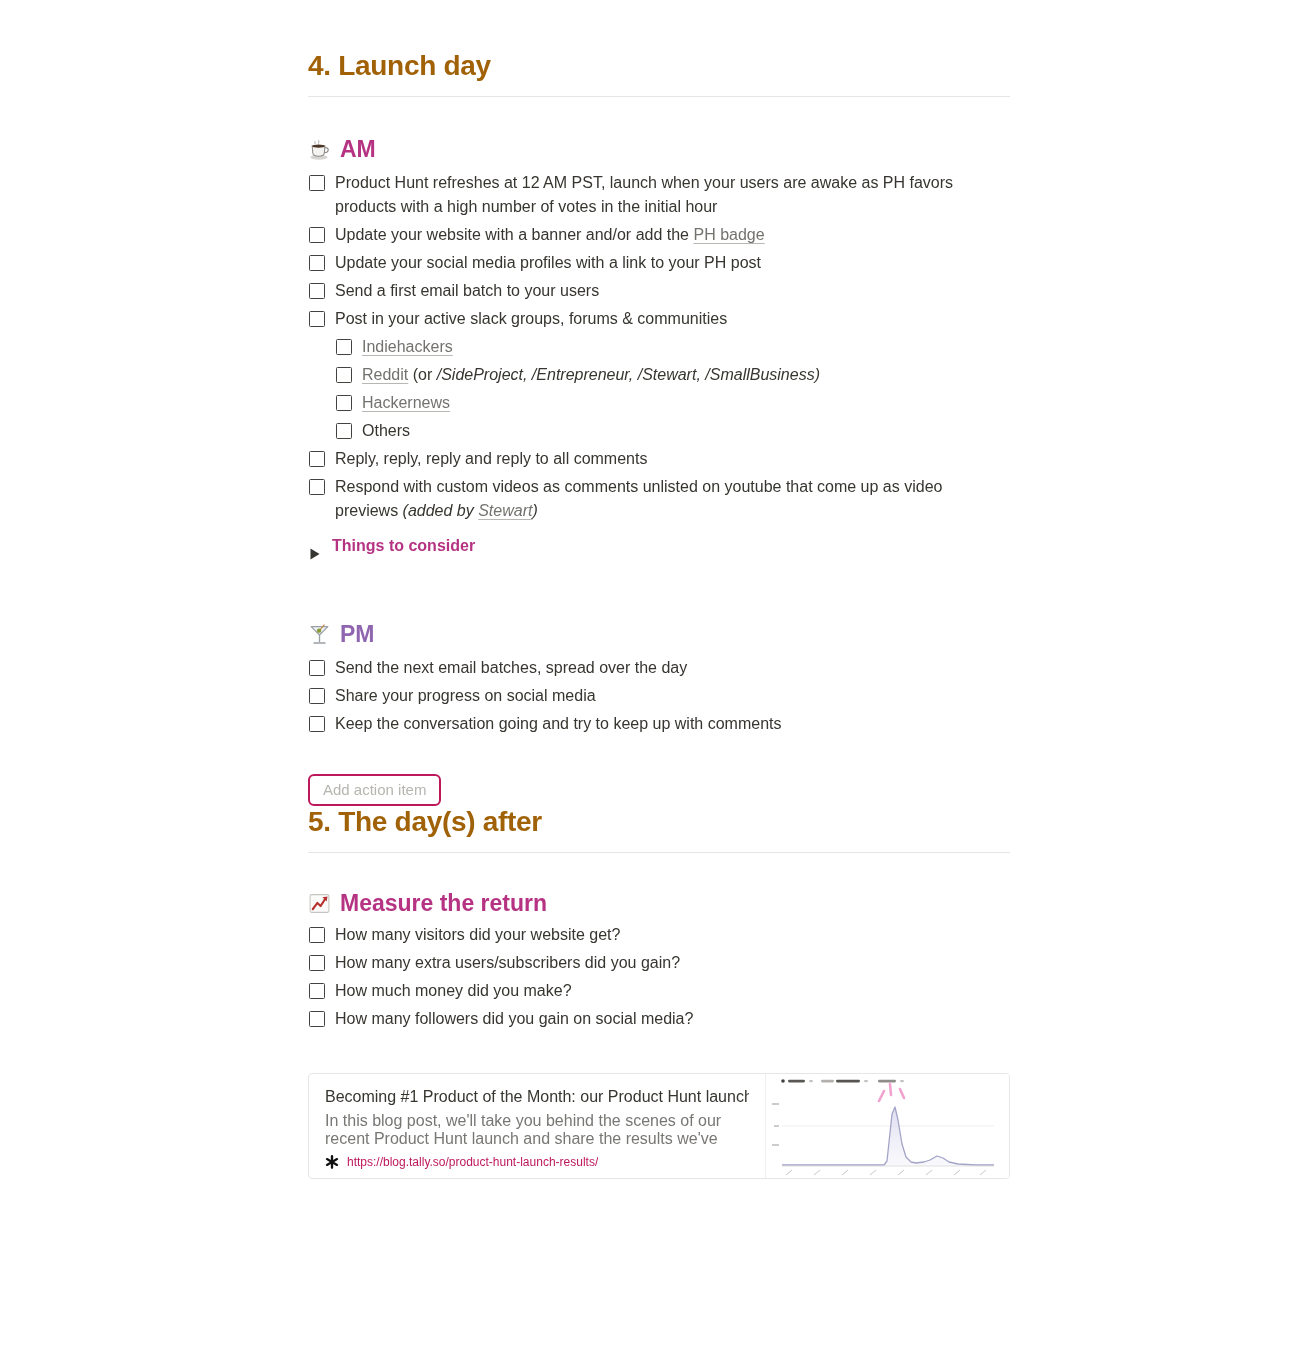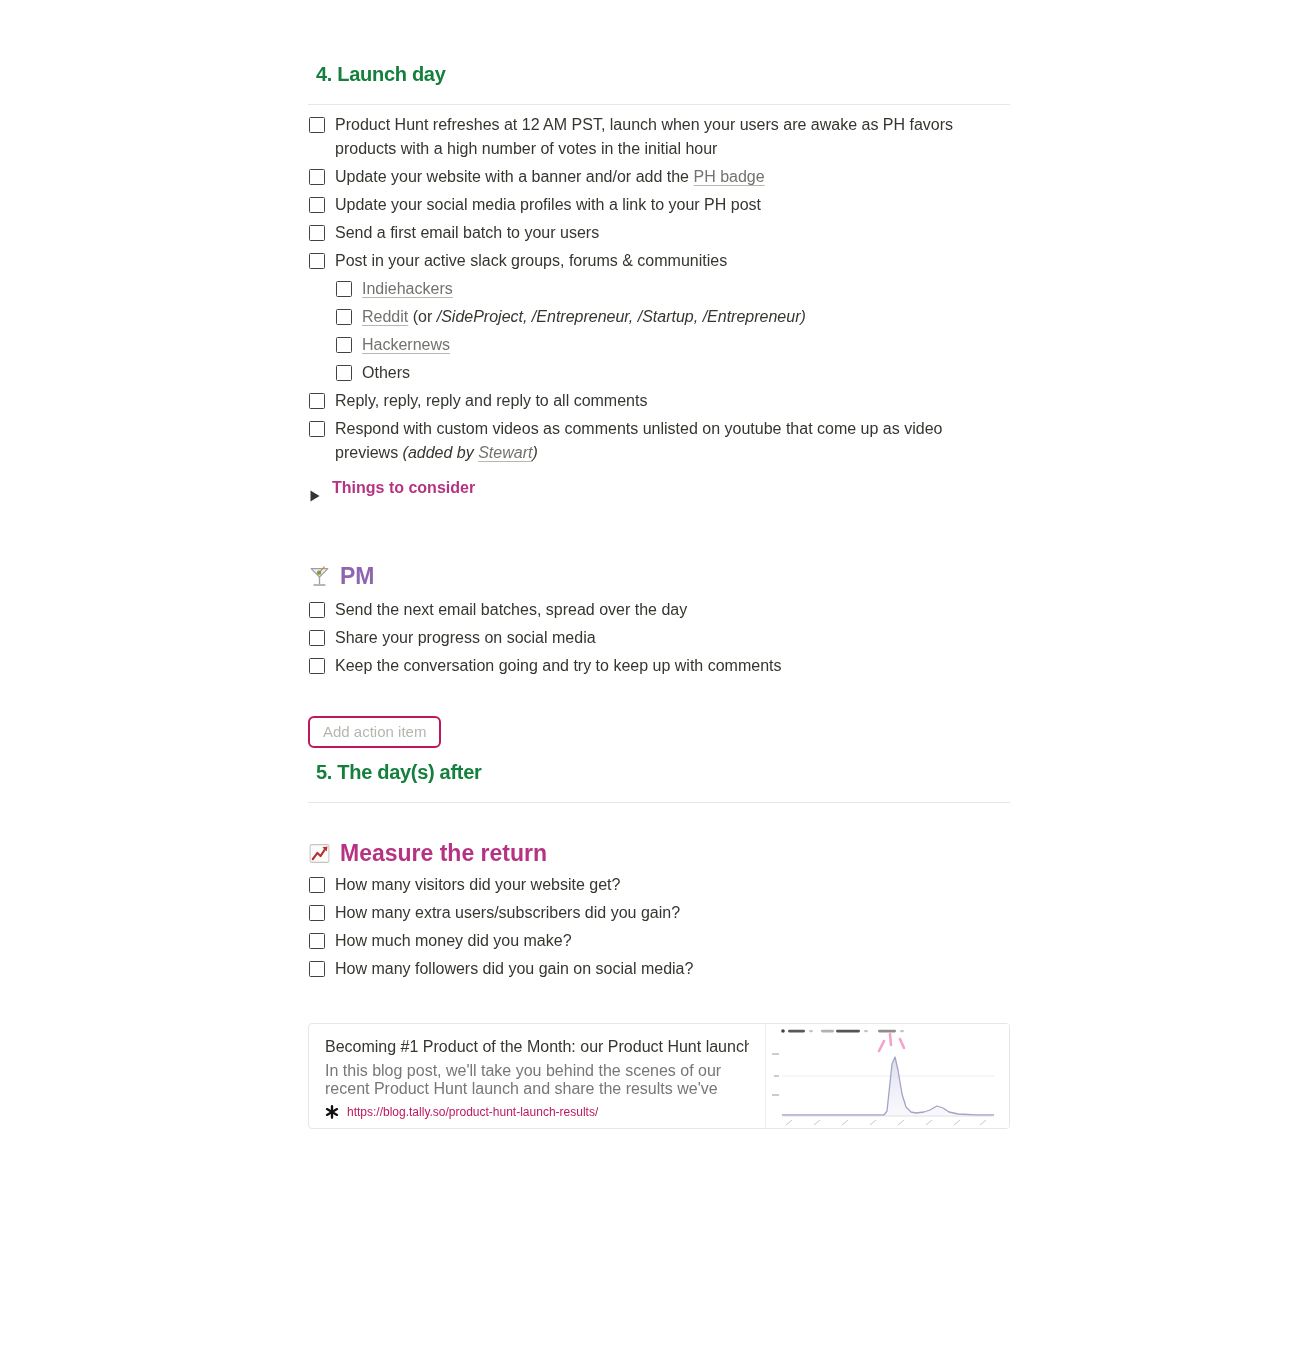--- a/index.html
+++ b/index.html
@@ -1,19 +1,19 @@
 <!DOCTYPE html>
 <html><head>
 <meta charset="utf-8">
 <style>
   html,body{margin:0;padding:0;background:#ffffff;}
   body{width:1292px;min-height:1367px;font-family:"Liberation Sans",sans-serif;color:#37352f;}
   .content{width:702px;margin-left:308px;padding-top:50px;}
 
-  h2.section-title{font-size:20px;line-height:32px;font-weight:700;margin:8px;letter-spacing:-0.3px;color:#15803d;}
+  h2.section-title{font-size:28px;line-height:32px;font-weight:700;margin:0;letter-spacing:-0.3px;color:#a16207;}
   .divider{border-top:1px solid #e7e6e4;margin-top:14px;height:0;}
 
   .sub-heading{display:flex;align-items:center;margin-top:38px;font-size:23px;line-height:28px;font-weight:700;}
   .sub-heading .emoji{width:23px;height:23px;margin-right:9px;flex:0 0 auto;}
   .hd-pink{color:#b53382;}
   .hd-purple{color:#9065b0;}
 
   .todos{margin-top:8px;}
   .todo{display:flex;margin:4px 0;}
   .cb{flex:0 0 auto;width:14px;height:14px;border:1.5px solid #43423e;border-radius:1.5px;margin:4px 10px 0 1px;background:#fff;}
@@ -44,20 +44,33 @@
   .bm-preview svg{display:block;}
 </style>
 </head>
 <body>
 
 <div class="content">
 
   <h2 class="section-title">4. Launch day</h2>
   <div class="divider"></div>
 
+  <div class="sub-heading">
+    <span class="emoji">
+      <svg width="23" height="23" viewBox="0 0 22 22">
+        <path d="M6.5 3.5 Q7.5 4.5 6.5 5.5" stroke="#b9b7b2" stroke-width="1" fill="none" stroke-linecap="round"></path>
+        <path d="M10 2.5 Q11 3.7 10 5" stroke="#b9b7b2" stroke-width="1" fill="none" stroke-linecap="round"></path>
+        <ellipse cx="10.5" cy="18.5" rx="8.2" ry="2.4" fill="#d7d5d1"></ellipse>
+        <path d="M4 7.5 L16.2 7.5 L15.6 14.5 Q15.2 17.5 10.1 17.5 Q5 17.5 4.6 14.5 Z" fill="#f4f3f1" stroke="#8f8d88" stroke-width="1"></path>
+        <ellipse cx="10.1" cy="7.8" rx="5.9" ry="1.6" fill="#4a3526"></ellipse>
+        <path d="M16.3 9.2 Q19.6 9.2 19.3 11.7 Q19 14 15.7 14" stroke="#8f8d88" stroke-width="1.2" fill="none"></path>
+      </svg>
+    </span>
+    <span class="hd-pink">AM</span>
+  </div>
 
   <div class="todos">
     <div class="todo">
       <span class="cb"></span>
       <span class="todo-text">Product Hunt refreshes at 12 AM PST, launch when your users are awake as PH favors products with a high number of votes in the initial hour</span>
     </div>
     <div class="todo">
       <span class="cb"></span>
       <span class="todo-text"><span>Update your website with a banner and/or add the </span><span class="nlink">PH badge</span></span>
     </div>
@@ -74,21 +87,21 @@
       <span class="todo-text">Post in your active slack groups, forums &amp; communities</span>
     </div>
 
     <div class="sub-todos">
       <div class="todo">
         <span class="cb"></span>
         <span class="todo-text"><span class="nlink">Indiehackers</span></span>
       </div>
       <div class="todo">
         <span class="cb"></span>
-        <span class="todo-text"><span class="nlink">Reddit</span><span> (or </span><span class="it">/SideProject, /Entrepreneur, /Startup, /Entrepreneur)</span></span>
+        <span class="todo-text"><span class="nlink">Reddit</span><span> (or </span><span class="it">/SideProject, /Entrepreneur, /Stewart, /SmallBusiness)</span></span>
       </div>
       <div class="todo">
         <span class="cb"></span>
         <span class="todo-text"><span class="nlink">Hackernews</span></span>
       </div>
       <div class="todo">
         <span class="cb"></span>
         <span class="todo-text">Others</span>
       </div>
     </div>

